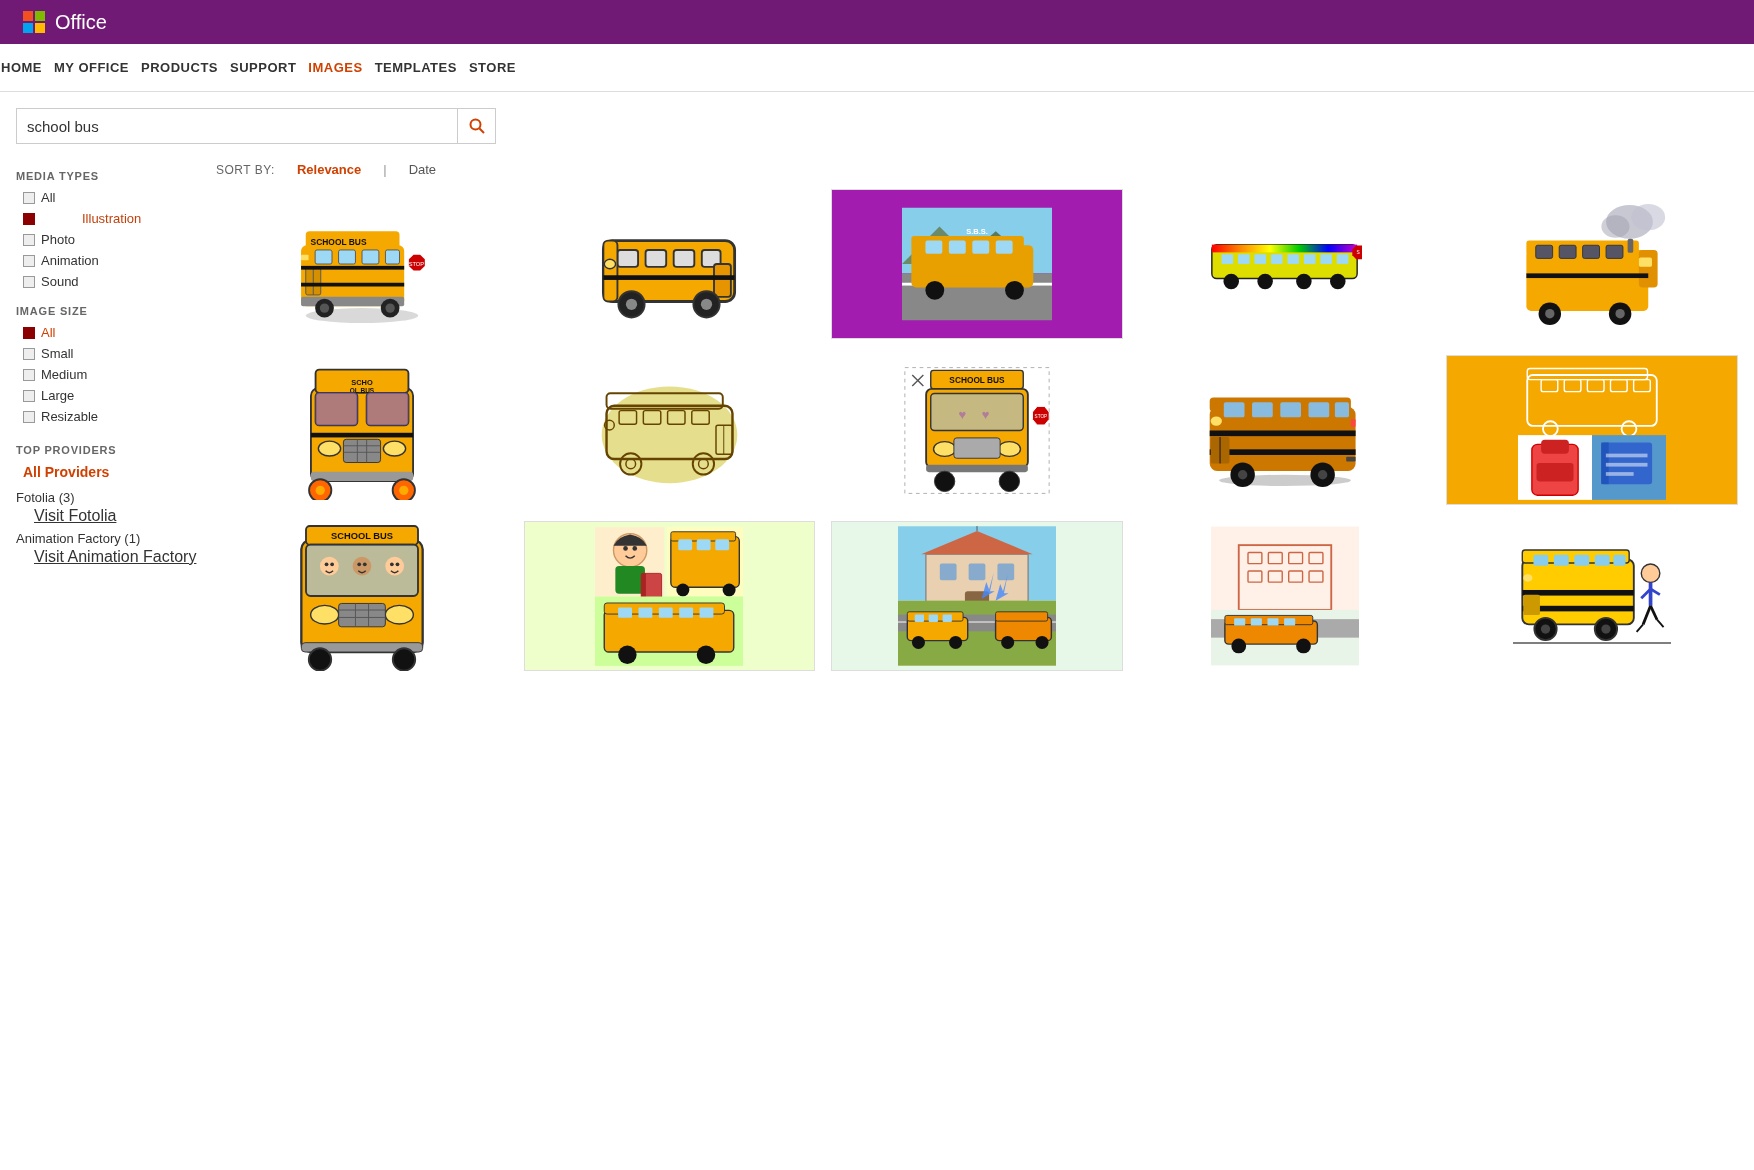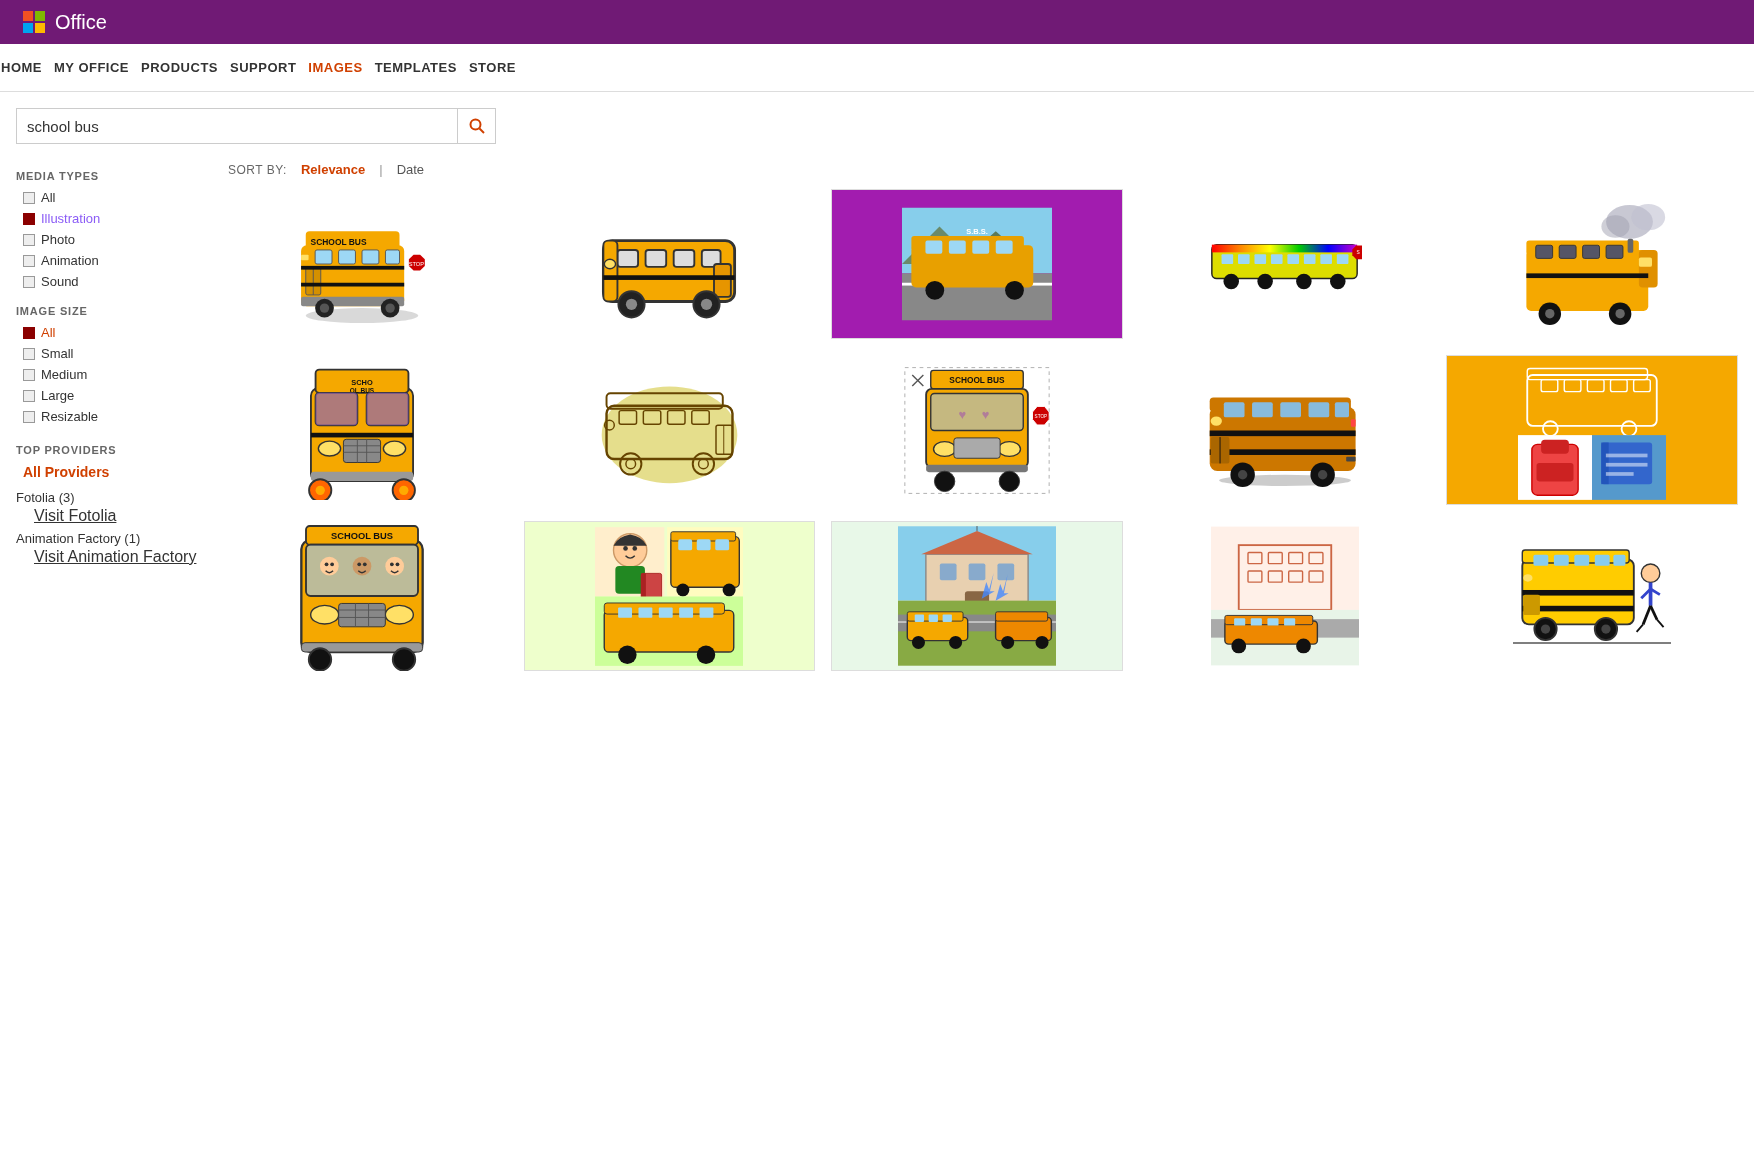--- a/index.html
+++ b/index.html
@@ -134,24 +134,23 @@
     .provider-name {
       font-size: 13px;
       color: #333;
       margin-bottom: 2px;
     }
 
     
     #sort-bar {
       display: flex;
       align-items: center;
-      gap: 14px;
+      gap: 22px;
       margin-bottom: 12px;
       font-size: 13px;
-      margin-left: 12px;
     }
     .sort-label { color: #666; font-size: 12px; text-transform: uppercase; letter-spacing: 0.5px; }
     .sort-option { color: #d04000; cursor: pointer; font-weight: 600; }
     .sort-option.inactive { color: #555; font-weight: 400; }
     .sort-divider { color: #999; }
 
     
     #content {
       flex: 1;
     }
@@ -216,21 +215,21 @@
   <div id="sidebar">
 
     <div class="sidebar-section-title">MEDIA TYPES</div>
 
     <div class="filter-item">
       <div class="checkbox"></div>
       <span>All</span>
     </div>
     <div class="filter-item active">
       <div class="checkbox checked-red"></div>
-      <span style="color:#8b5cf6;">Illustration</span>
+      <span style="color:#c2410c;margin-left:41px;">Illustration</span>
     </div>
     <div class="filter-item">
       <div class="checkbox"></div>
       <span>Photo</span>
     </div>
     <div class="filter-item">
       <div class="checkbox"></div>
       <span>Animation</span>
     </div>
     <div class="filter-item">

